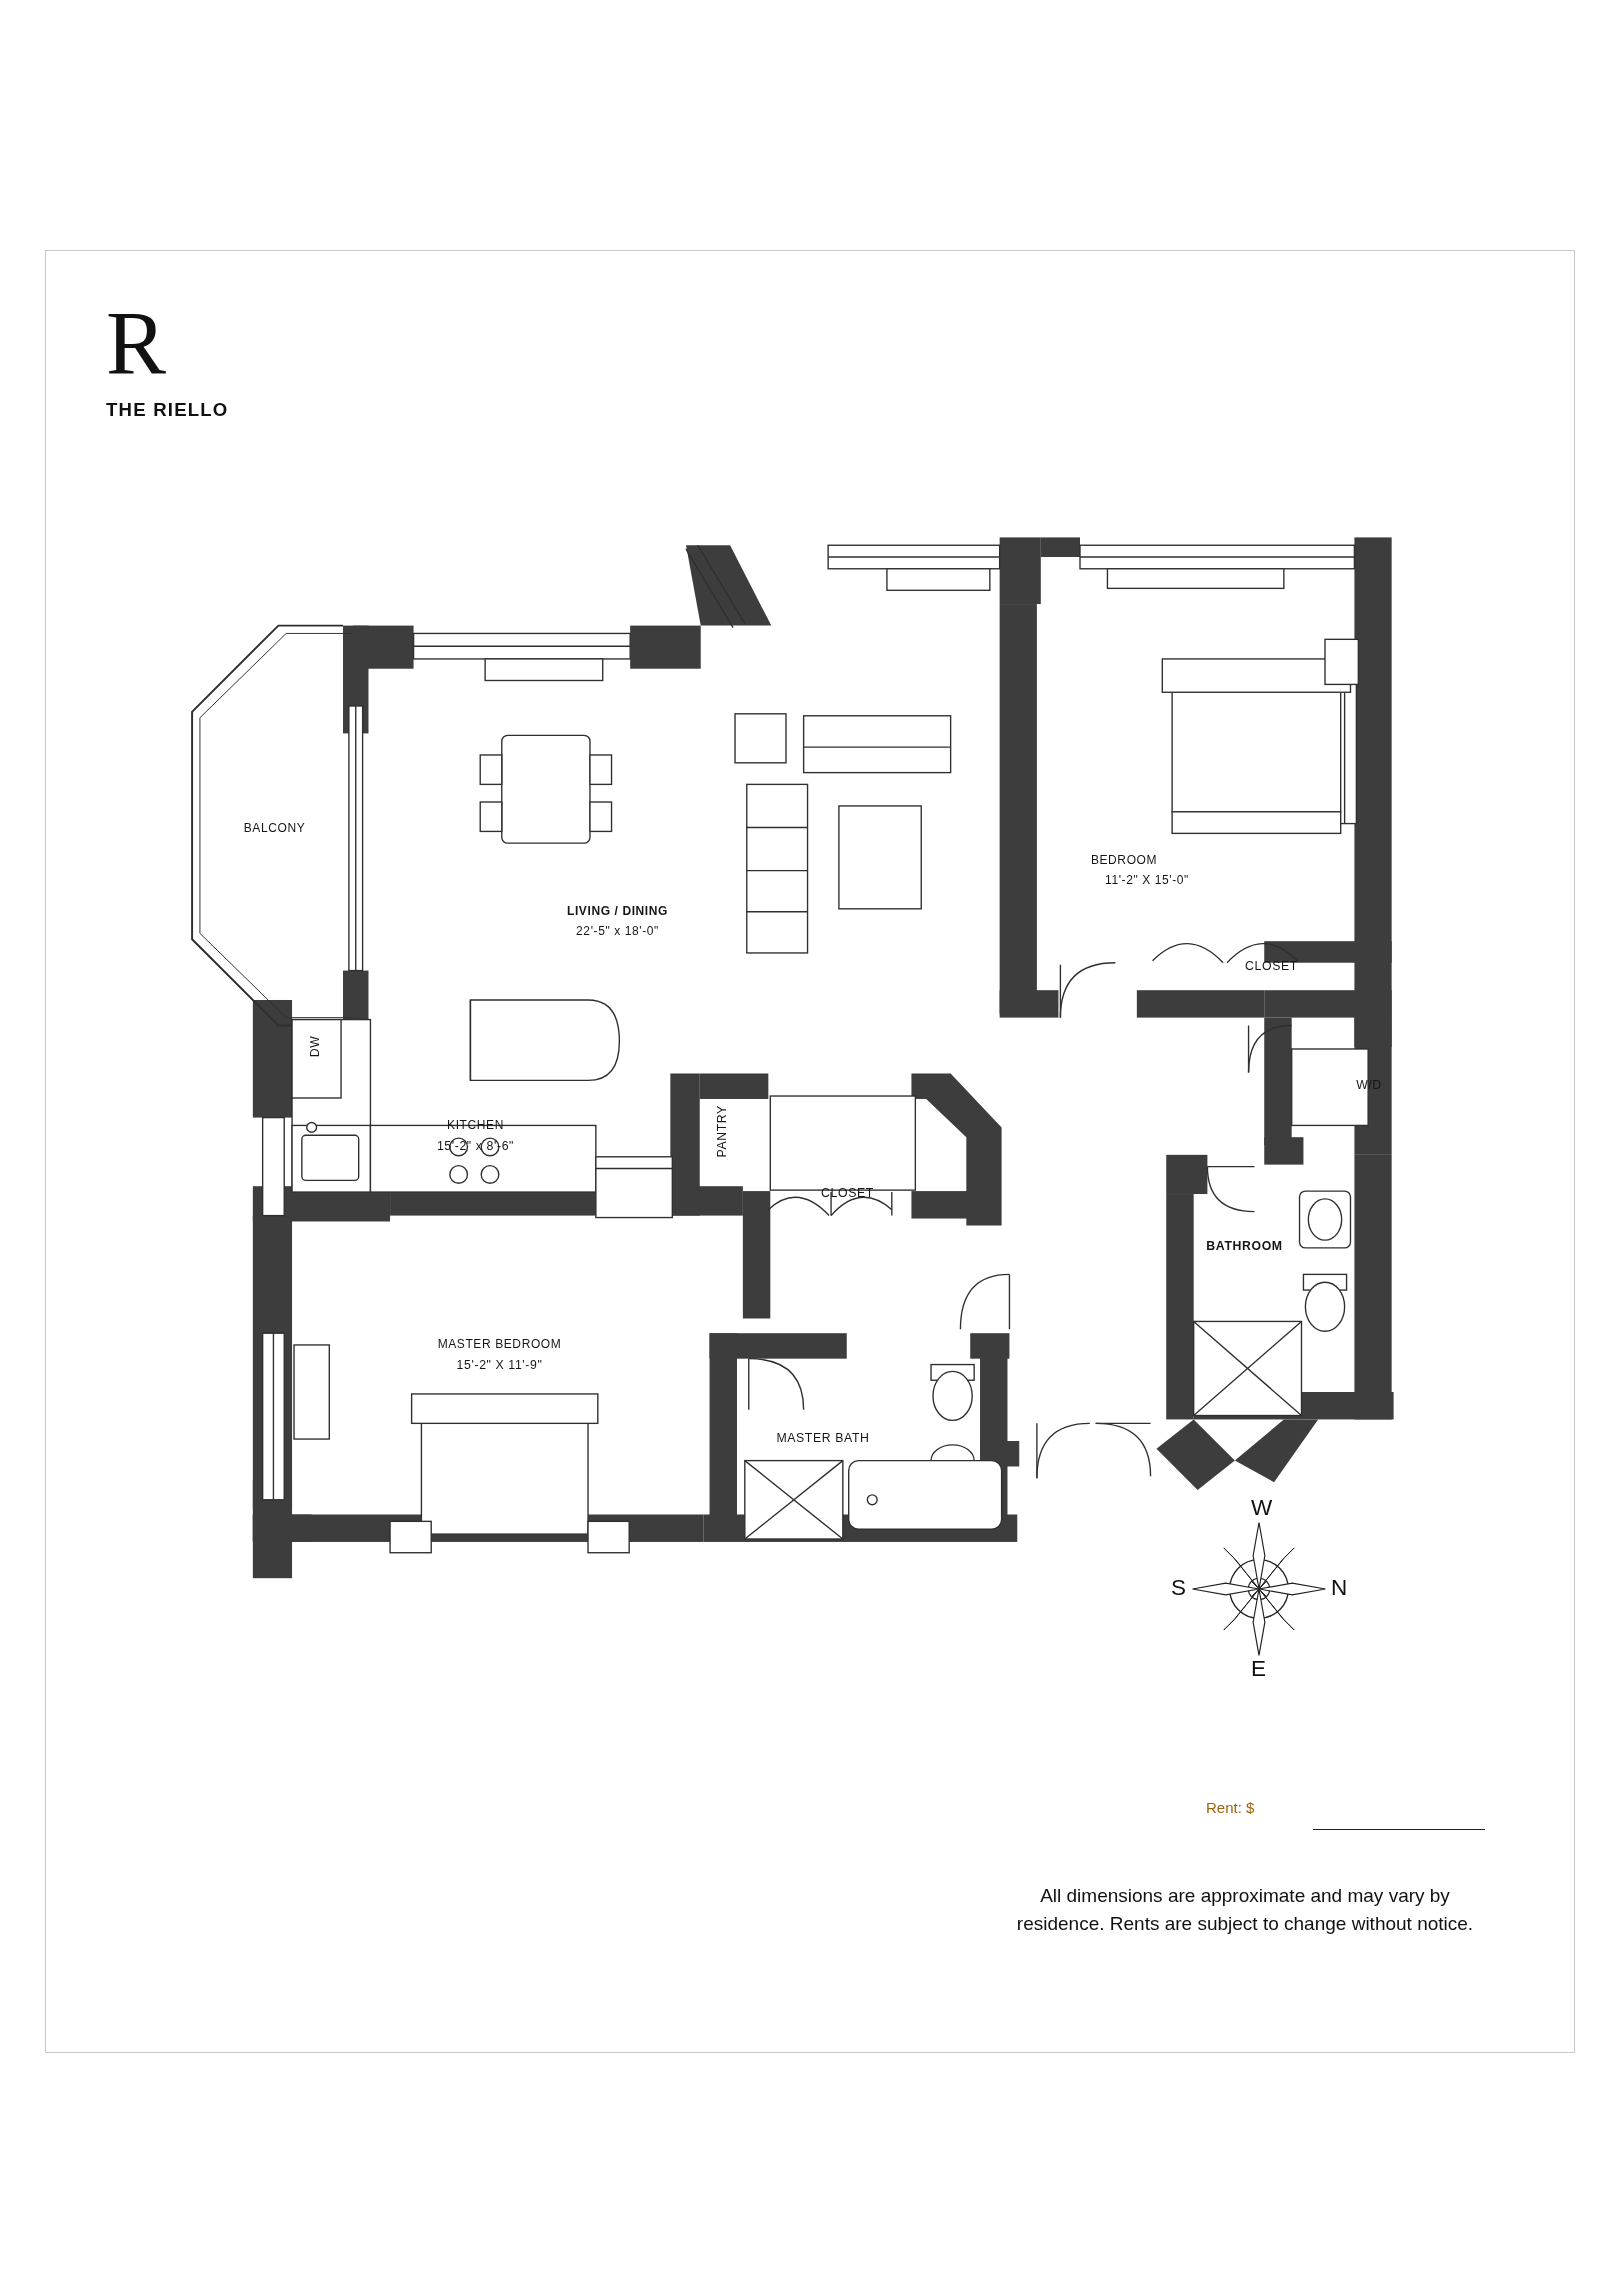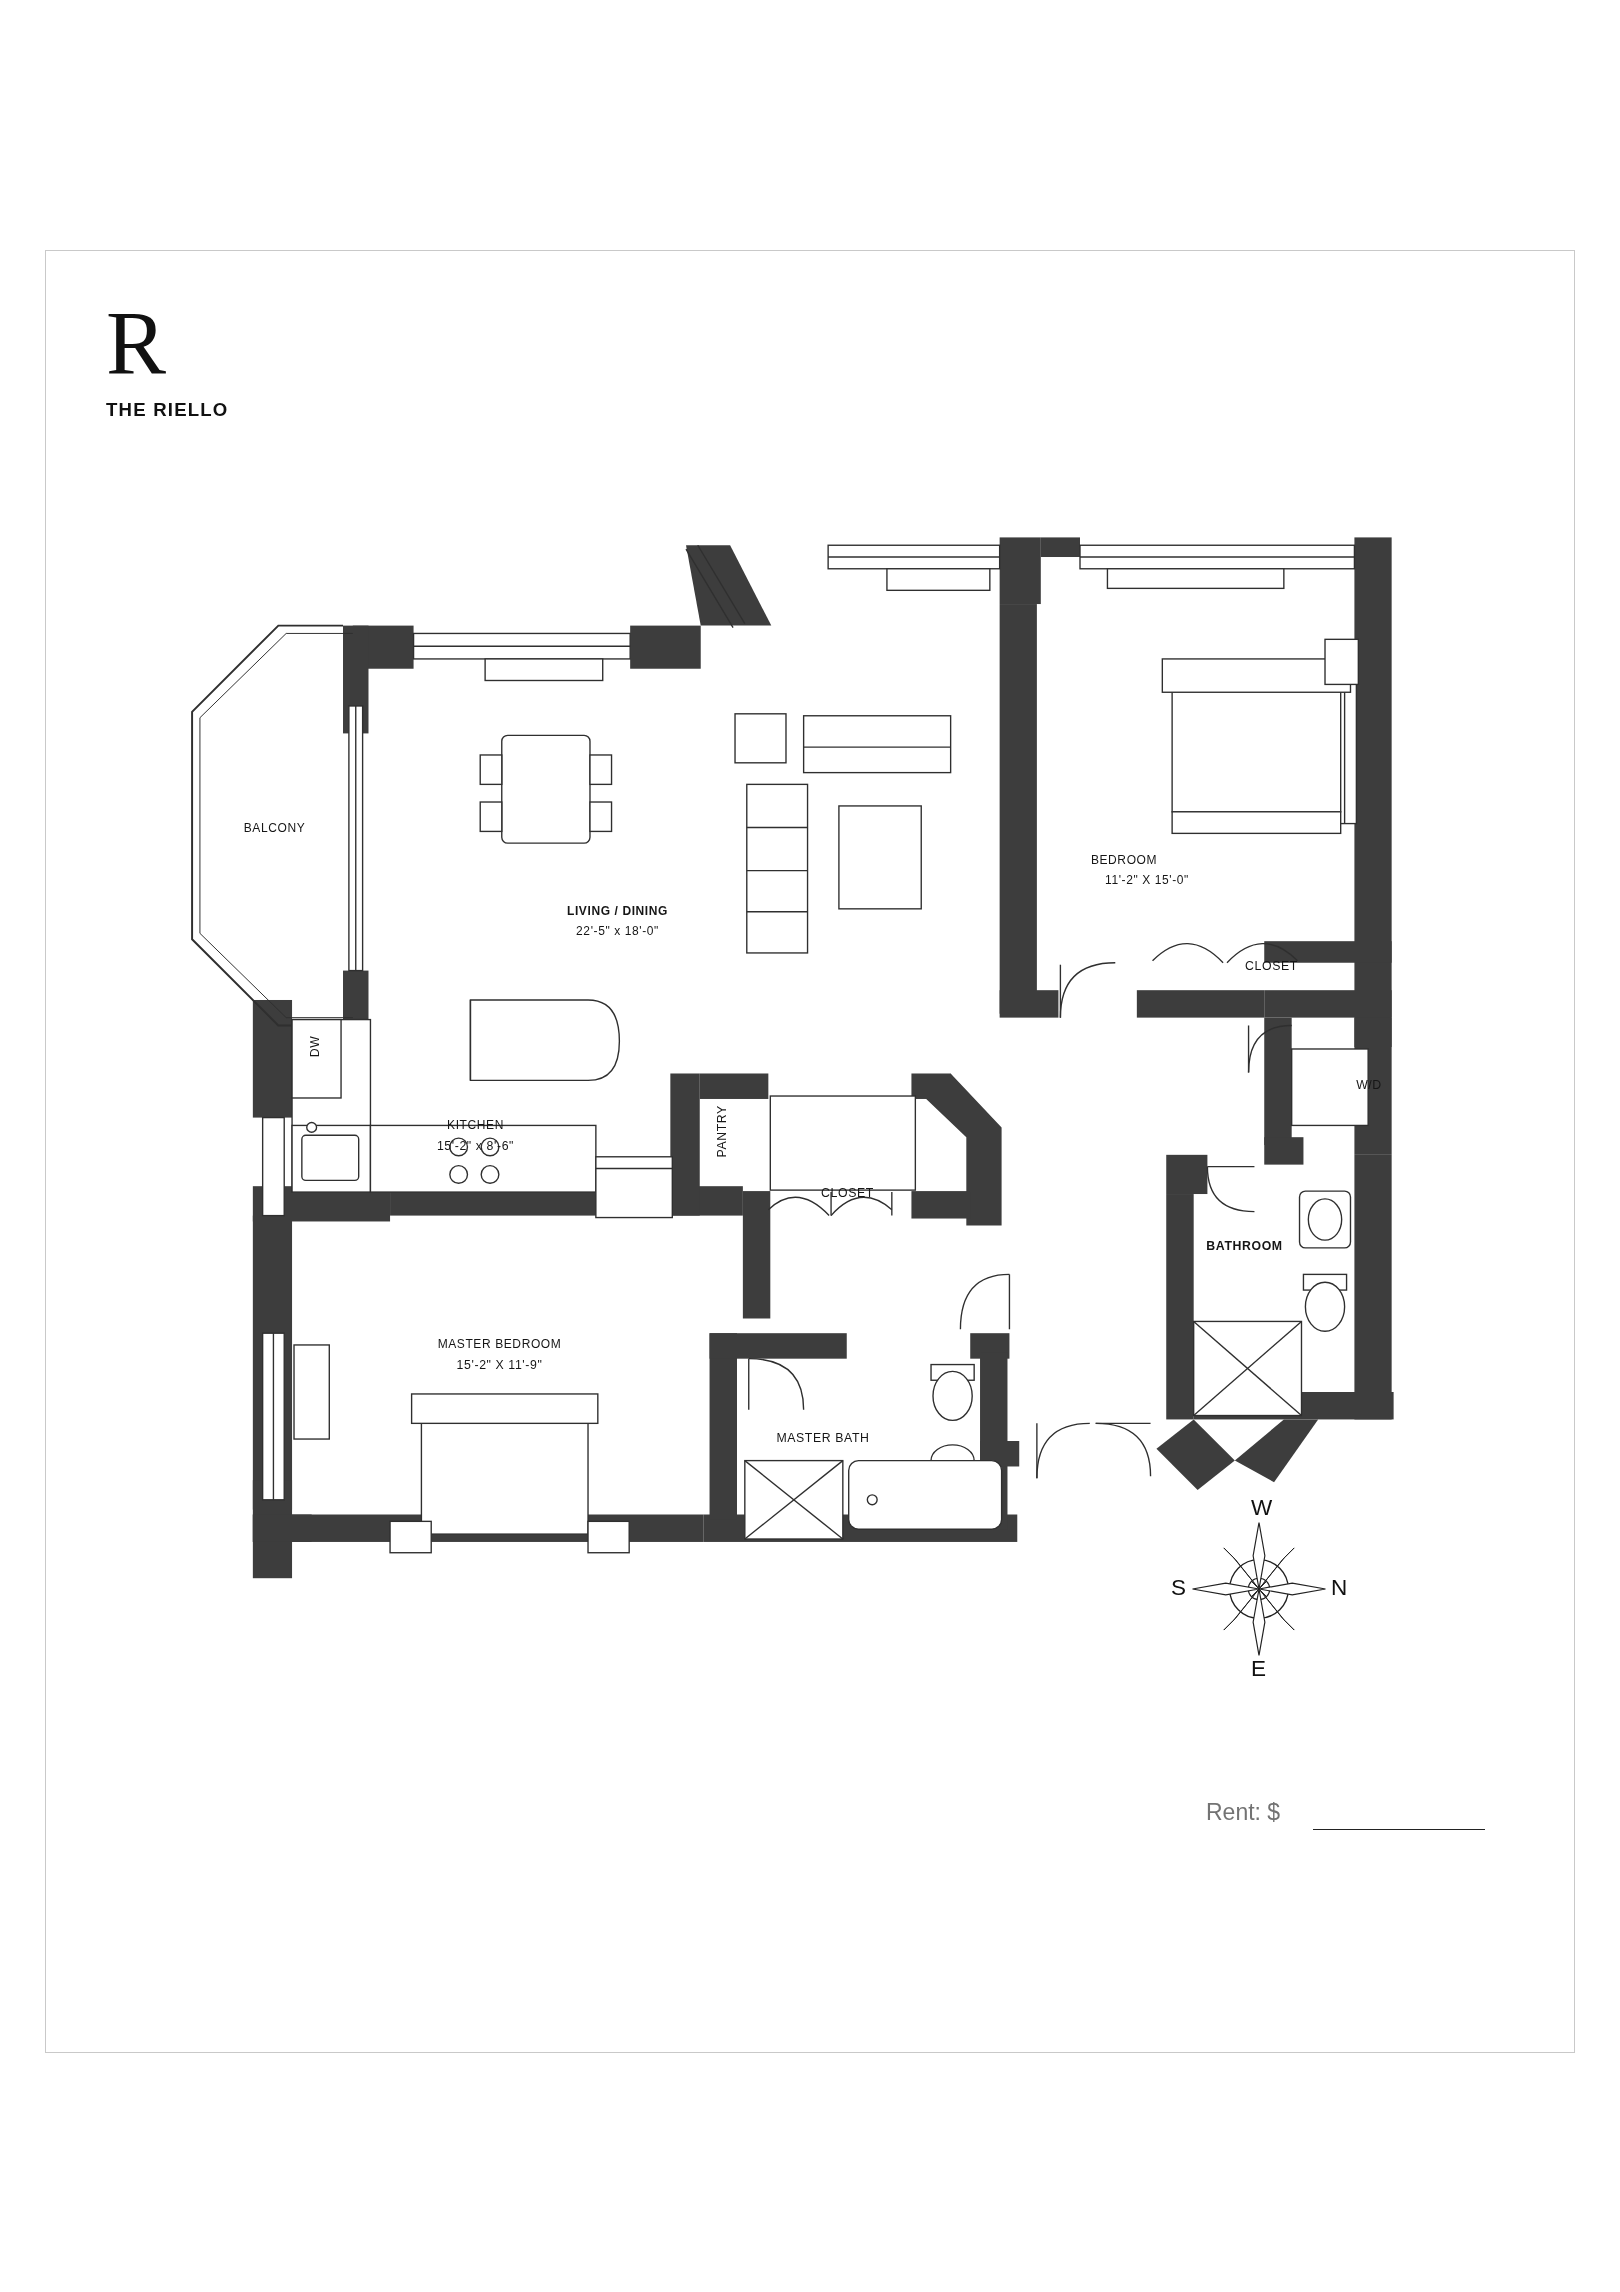--- a/index.html
+++ b/index.html
@@ -87,22 +87,22 @@
   .compass .c-letter {
     position: absolute;
     font-size: 22.5px;
     color: #111;
   }
   
   .rent-line {
     position: absolute;
     left: 1206px;
     top: 1799px;
-    font-size: 23px;
-    color: #737373;
+    font-size: 15px;
+    color: #a16207;
   }
   .rent-rule {
     position: absolute;
     left: 1313px;
     top: 1829px;
     width: 172px;
     border-bottom: 1.5px solid #222;
   }
   .disclaimer {
     position: absolute;
@@ -375,15 +375,16 @@
     </svg>
     <div class="c-letter" style="left:80px; top:0px;">W</div>
     <div class="c-letter" style="left:160px; top:80px;">N</div>
     <div class="c-letter" style="left:80px; top:161px;">E</div>
     <div class="c-letter" style="left:0px; top:80px;">S</div>
   </div>
 
   <div class="rent-line">Rent: $</div>
   <div class="rent-rule"></div>
 
+  <div class="disclaimer">All dimensions are approximate and may vary by residence. Rents are subject to change without notice.</div>
 
 </div>
 
 
 </body></html>

